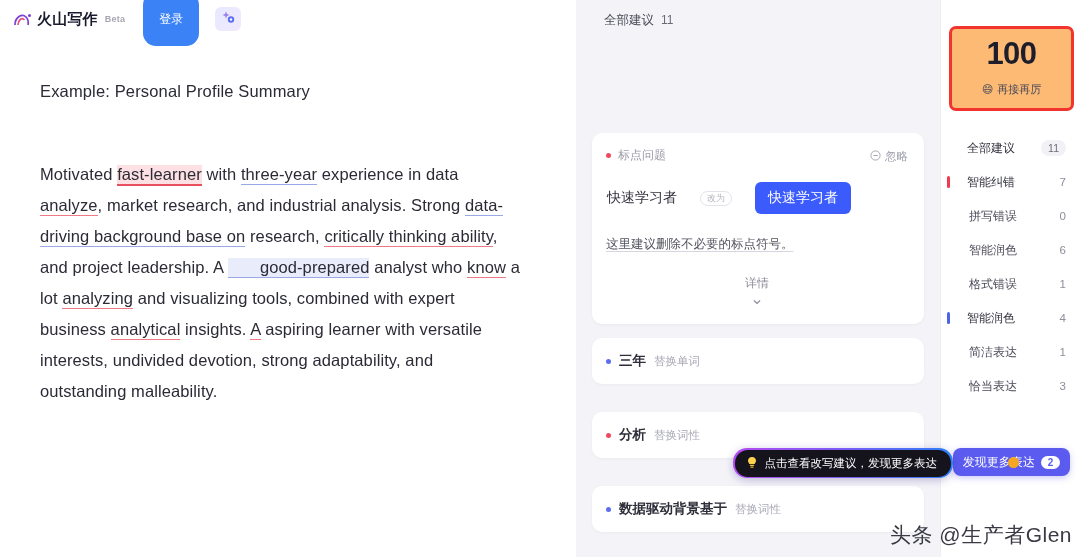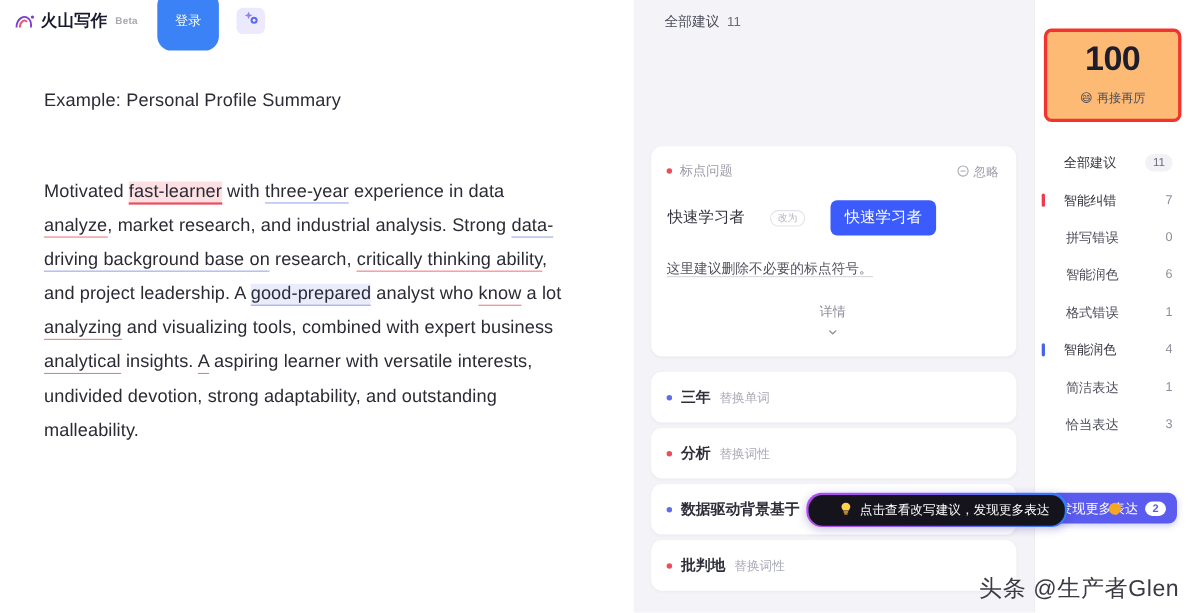--- a/index.html
+++ b/index.html
@@ -71,20 +71,21 @@
     background: #fde0e3;
     border-bottom: 2px solid #e8505f;
     padding-bottom: 1px;
   }
   .mk-red { border-bottom: 1.6px solid #ef7a86; padding-bottom: 1px; }
   .mk-blue { border-bottom: 1.6px solid #9aa8e8; padding-bottom: 1px; }
   .mk-blue-fill {
     background: #e9ecfb;
     border-bottom: 1.6px solid #9aa8e8;
     padding-bottom: 1px;
+    padding-left: 32px;
   }
 
   
   .sugg-pane {
     width: 364px; flex: 0 0 364px; height: 557px;
     background: #f4f4f8; position: relative;
   }
   .sugg-head {
     padding: 12px 0 0 28px; font-size: 12.5px; color: #4a4a58;
     display: flex; align-items: baseline; gap: 7px;
@@ -126,39 +127,39 @@
     text-decoration: underline; text-decoration-color: #d6d6e0;
     text-underline-offset: 3px;
   }
   .card-more {
     margin-top: 22px; font-size: 12px; color: #8c8c9a;
     display: flex; align-items: center; gap: 4px; cursor: pointer; flex-direction: column;
   }
 
   .item {
     background: #ffffff; border-radius: 10px;
-    padding: 15px 16px 15px 14px; margin-bottom: 5px;
+    padding: 15px 16px 15px 14px; margin-bottom: 28px;
     display: flex; align-items: center; gap: 8px;
     box-shadow: 0 1px 3px rgba(40,40,80,.05);
     cursor: pointer; height: 46px;
   }
   .item-word { font-size: 13.5px; color: #2e2e3a; font-weight: bold; }
   .item-kind { font-size: 11.5px; color: #aaaab8; }
 
   
   .tooltip {
     position: absolute; left: 157px; top: 448px;
     border-radius: 14px; padding: 1.6px;
     background: linear-gradient(90deg,#b34cf0,#7b5cf5,#2d7ef7);
     box-shadow: 0 2px 9px rgba(60,40,140,.30);
     z-index: 40;
   }
   .tooltip-inner {
     background: #15131c; border-radius: 13px;
-    padding: 6px 14px 6px 28px;
+    padding: 6px 14px 6px 11px;
     display: flex; align-items: center; gap: 7px;
     font-size: 11.5px; color: #ffffff; white-space: nowrap;
   }
 
   
   .watermark {
     position: absolute; right: 8px; bottom: 8px;
     font-size: 21px; color: #3a3a44; letter-spacing: .5px;
     font-weight: 500; z-index: 50; white-space: nowrap;
   }

